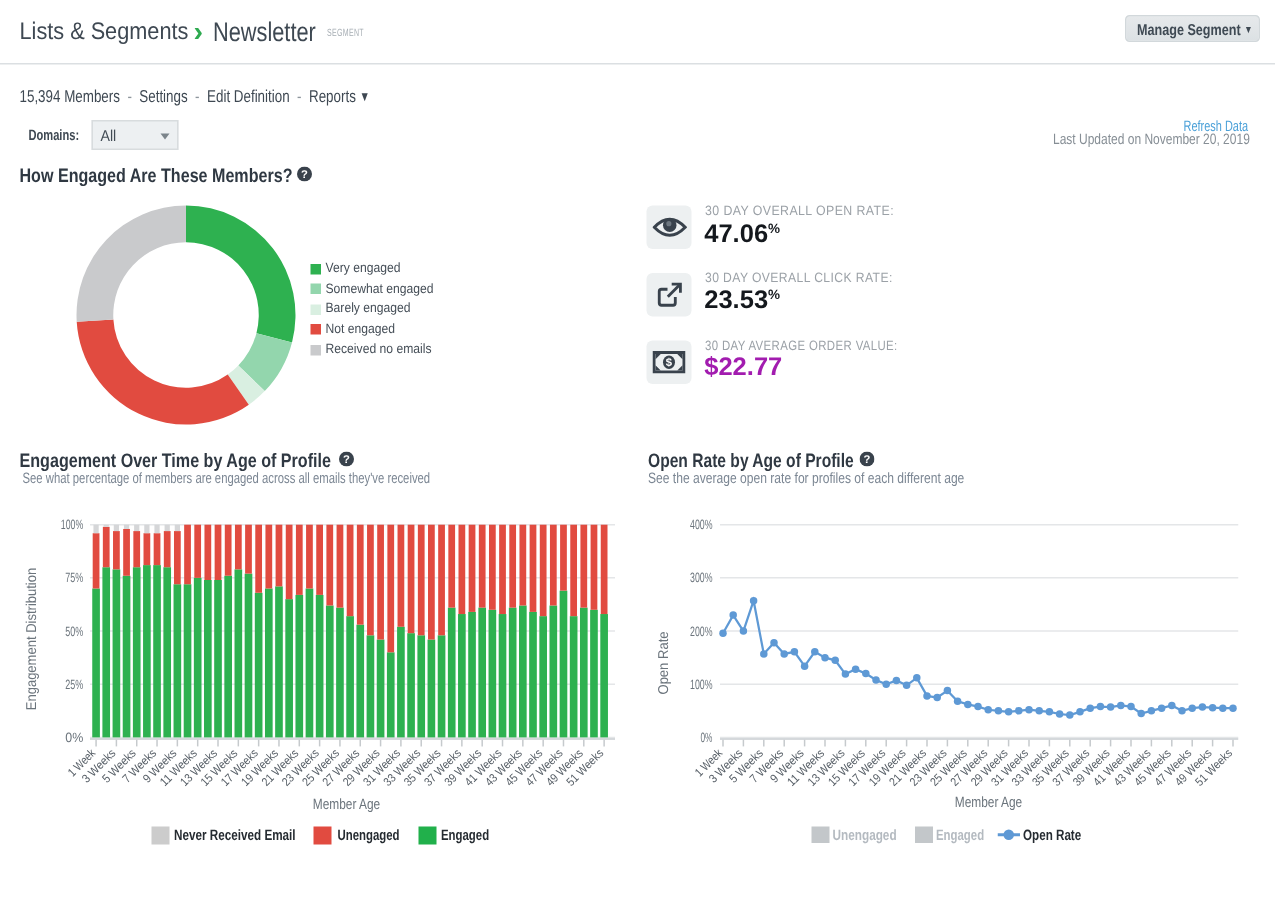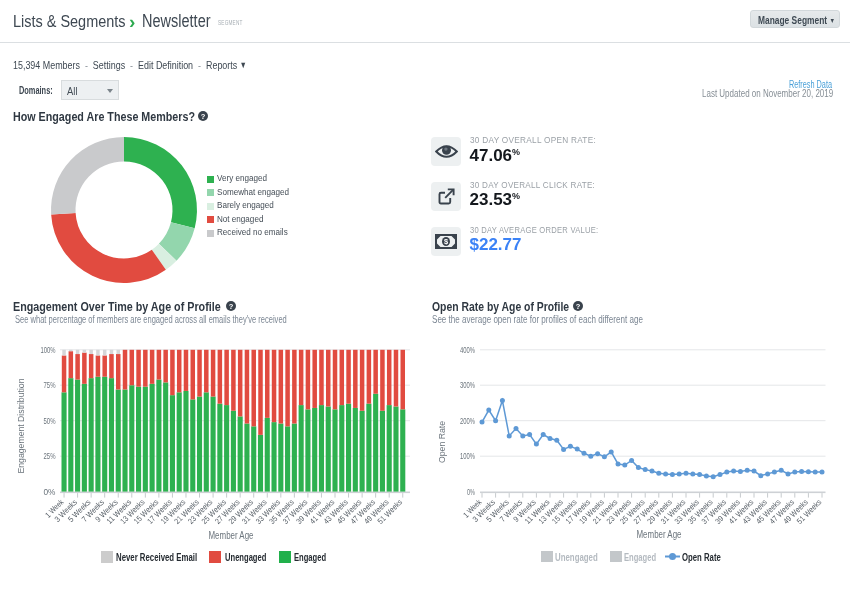--- a/index.html
+++ b/index.html
@@ -56,21 +56,21 @@
 <div style="position:absolute;left:469.5px;top:189.5px;font-size:17px;color:#14181d;font-weight:bold;letter-spacing:0;white-space:nowrap;line-height:1.15;">23.53<span style="font-size:9px;font-weight:bold;vertical-align:6px">%</span></div>
 <div style="position:absolute;left:431px;top:227px;width:30px;height:29px;background:#edf0f1;border-radius:4px;display:flex;align-items:center;justify-content:center">
     <svg width="22" height="15" viewBox="0 0 22 15">
       <rect x="1" y="1" width="20" height="13" fill="none" stroke="#39424c" stroke-width="2"></rect>
       <path d="M2 2 L5.5 2 L2 5.5 Z M20 2 L16.5 2 L20 5.5 Z M2 13 L5.5 13 L2 9.5 Z M20 13 L16.5 13 L20 9.5 Z" fill="#39424c"></path>
       <ellipse cx="11" cy="7.5" rx="4" ry="4.5" fill="#39424c"></ellipse>
       <text x="11" y="10.1" font-size="7.5" font-weight="bold" fill="#ffffff" text-anchor="middle" font-family="Liberation Sans,sans-serif">$</text>
     </svg>
   </div>
 <div style="position:absolute;left:470px;top:225px;font-size:9px;color:#9ba1a7;transform:scaleX(0.845);transform-origin:0 0;letter-spacing:0.3px;white-space:nowrap;line-height:1.15;">30 DAY AVERAGE ORDER VALUE:</div>
-<div style="position:absolute;left:469.5px;top:234.5px;font-size:17px;color:#3b82f6;font-weight:bold;letter-spacing:0;white-space:nowrap;line-height:1.15;">$22.77</div>
+<div style="position:absolute;left:469.5px;top:234.5px;font-size:17px;color:#a21caf;font-weight:bold;letter-spacing:0;white-space:nowrap;line-height:1.15;">$22.77</div>
 <div style="position:absolute;left:13px;top:300px;font-size:13px;color:#2f3842;font-weight:bold;transform:scaleX(0.826);transform-origin:0 0;letter-spacing:0;white-space:nowrap;line-height:1.15;">Engagement Over Time by Age of Profile</div>
 <svg style="position:absolute;left:226px;top:301px" width="10" height="10" viewBox="0 0 10 10">
     <circle cx="5" cy="5" r="5" fill="#39424c"></circle>
     <text x="5" y="7.8" font-size="7.5" font-weight="bold" fill="#fff" text-anchor="middle" font-family="Liberation Sans,sans-serif">?</text>
   </svg>
 <div style="position:absolute;left:14.7px;top:313.5px;font-size:10px;color:#7b8693;transform:scaleX(0.754);transform-origin:0 0;letter-spacing:0;white-space:nowrap;line-height:1.15;">See what percentage of members are engaged across all emails they've received</div>
 <svg style="position:absolute;left:0;top:0" width="430" height="545" viewBox="0 0 430 545">
     <line x1="60" y1="349.8" x2="410" y2="349.8" stroke="#e4e6e8" stroke-width="1"></line>
     <line x1="60" y1="385.2" x2="410" y2="385.2" stroke="#e4e6e8" stroke-width="1"></line>
     <line x1="60" y1="420.7" x2="410" y2="420.7" stroke="#e4e6e8" stroke-width="1"></line>

